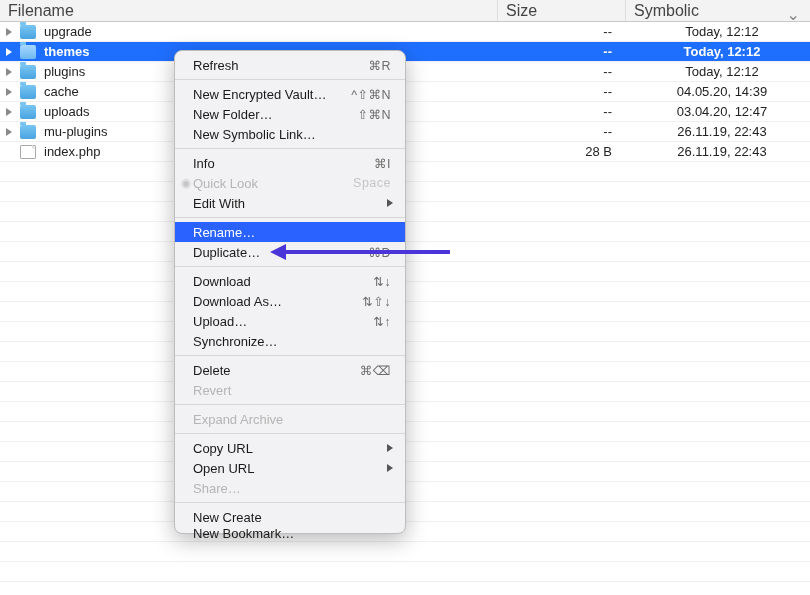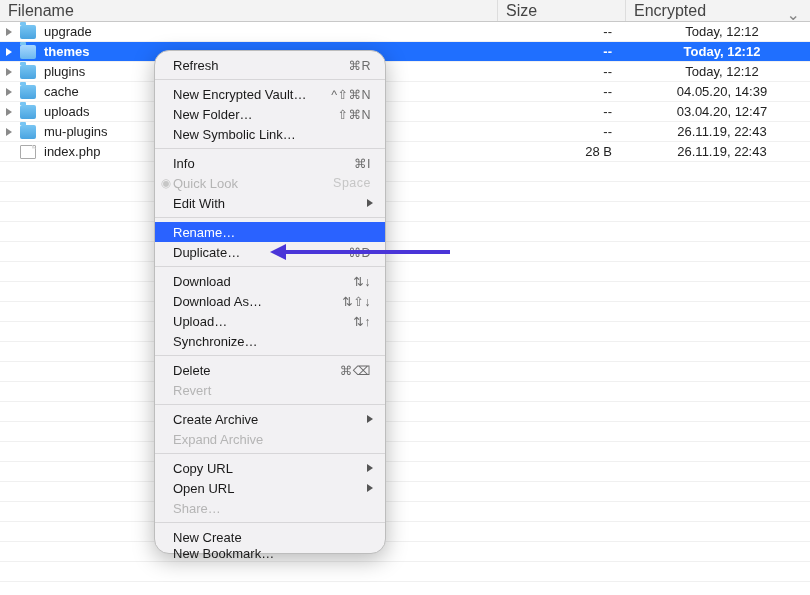--- a/index.html
+++ b/index.html
@@ -20,21 +20,21 @@
   .tri.blank { border-left-color: transparent; }
   .folder-icon, .file-icon { width: 16px; height: 14px; display: inline-block; flex-shrink: 0; position: relative; }
   .folder-icon { background: linear-gradient(#78c5f3, #4aa4e0); border-radius: 2px; }
   .folder-icon::before { content:""; position:absolute; top:-3px; left:0; width:6px; height:3px; background:#78c5f3; border-radius:1px 1px 0 0; }
   .row.selected .folder-icon { background: linear-gradient(#a8d8ff,#6cb8ef); }
   .file-icon { background: #fff; border: 1px solid #aaa; border-radius: 1px; }
   .file-icon::before { content:""; position:absolute; right:-1px; top:-1px; width:4px; height:4px; background:#ddd; clip-path: polygon(0 0,100% 100%,0 100%); }
   .row.file .tri{visibility:hidden;}
 
   
-  .menu { position: absolute; left: 154px; top: 50px; width: 232px; background: #f2f1f3; border: 1px solid #bdbdbd; border-radius: 15px; box-shadow: 0 6px 22px rgba(0,0,0,.28); padding: 4px 0; font-size: 13px; }
+  .menu { position: absolute; left: 174px; top: 50px; width: 232px; background: #f2f1f3; border: 1px solid #bdbdbd; border-radius: 8px; box-shadow: 0 6px 22px rgba(0,0,0,.28); padding: 4px 0; font-size: 13px; }
   .mi { display:flex; align-items:center; height:20px; padding:0 14px 0 18px; color:#1a1a1a; position:relative; }
   .mi .lbl { flex:1; white-space:nowrap; }
   .mi .sc  { color:#6c6c6c; font-size:12.5px; letter-spacing:0.5px; }
   .mi.disabled { color:#b5b5b5; }
   .mi.disabled .sc { color:#c6c6c6; }
   .mi.hi { background:#2a62ff; color:#fff; }
   .mi.sub::after { content:""; position:absolute; right:12px; width:0; height:0; border-top:4px solid transparent; border-bottom:4px solid transparent; border-left:6px solid #555; }
   .sep { height:1px; background:#d7d6d8; margin:4px 0; }
   .eye { display:inline-block; width:14px; text-align:center; margin-left:-14px; margin-right:0px; color:#c6c6c6; font-size:12px;}
 
@@ -43,21 +43,21 @@
   .arrow .shaft { position:absolute; left:14px; top:6px; right:0; height:4px; background:#4a35d8; }
   .arrow .head { position:absolute; left:0; top:0; width:0; height:0; border-top:8px solid transparent; border-bottom:8px solid transparent; border-right:16px solid #4a35d8; }
 </style>
 </head>
 <body>
 
 <div class="header">
   <div class="col-name">Filename</div>
   <div class="col-size">Size</div>
   <div class="col-mod">
-    <span>Encrypted</span>
+    <span>Symbolic</span>
     <span class="caret">⌄</span>
   </div>
 </div>
 
 <div class="table" id="file-list">
     <div class="row">
       <div class="c-name">
         <span class="tri"></span>
         <span class="folder-icon"></span>
         <span>upgrade</span>
@@ -199,23 +199,20 @@
     </div>
     <div class="sep"></div>
     <div class="mi">
       <span class="lbl">Delete</span>
       <span class="sc">⌘⌫</span>
     </div>
     <div class="mi disabled">
       <span class="lbl">Revert</span>
     </div>
     <div class="sep"></div>
-    <div class="mi sub">
-      <span class="lbl">Create Archive</span>
-    </div>
     <div class="mi disabled">
       <span class="lbl">Expand Archive</span>
     </div>
     <div class="sep"></div>
     <div class="mi sub">
       <span class="lbl">Copy URL</span>
     </div>
     <div class="mi sub">
       <span class="lbl">Open URL</span>
     </div>

